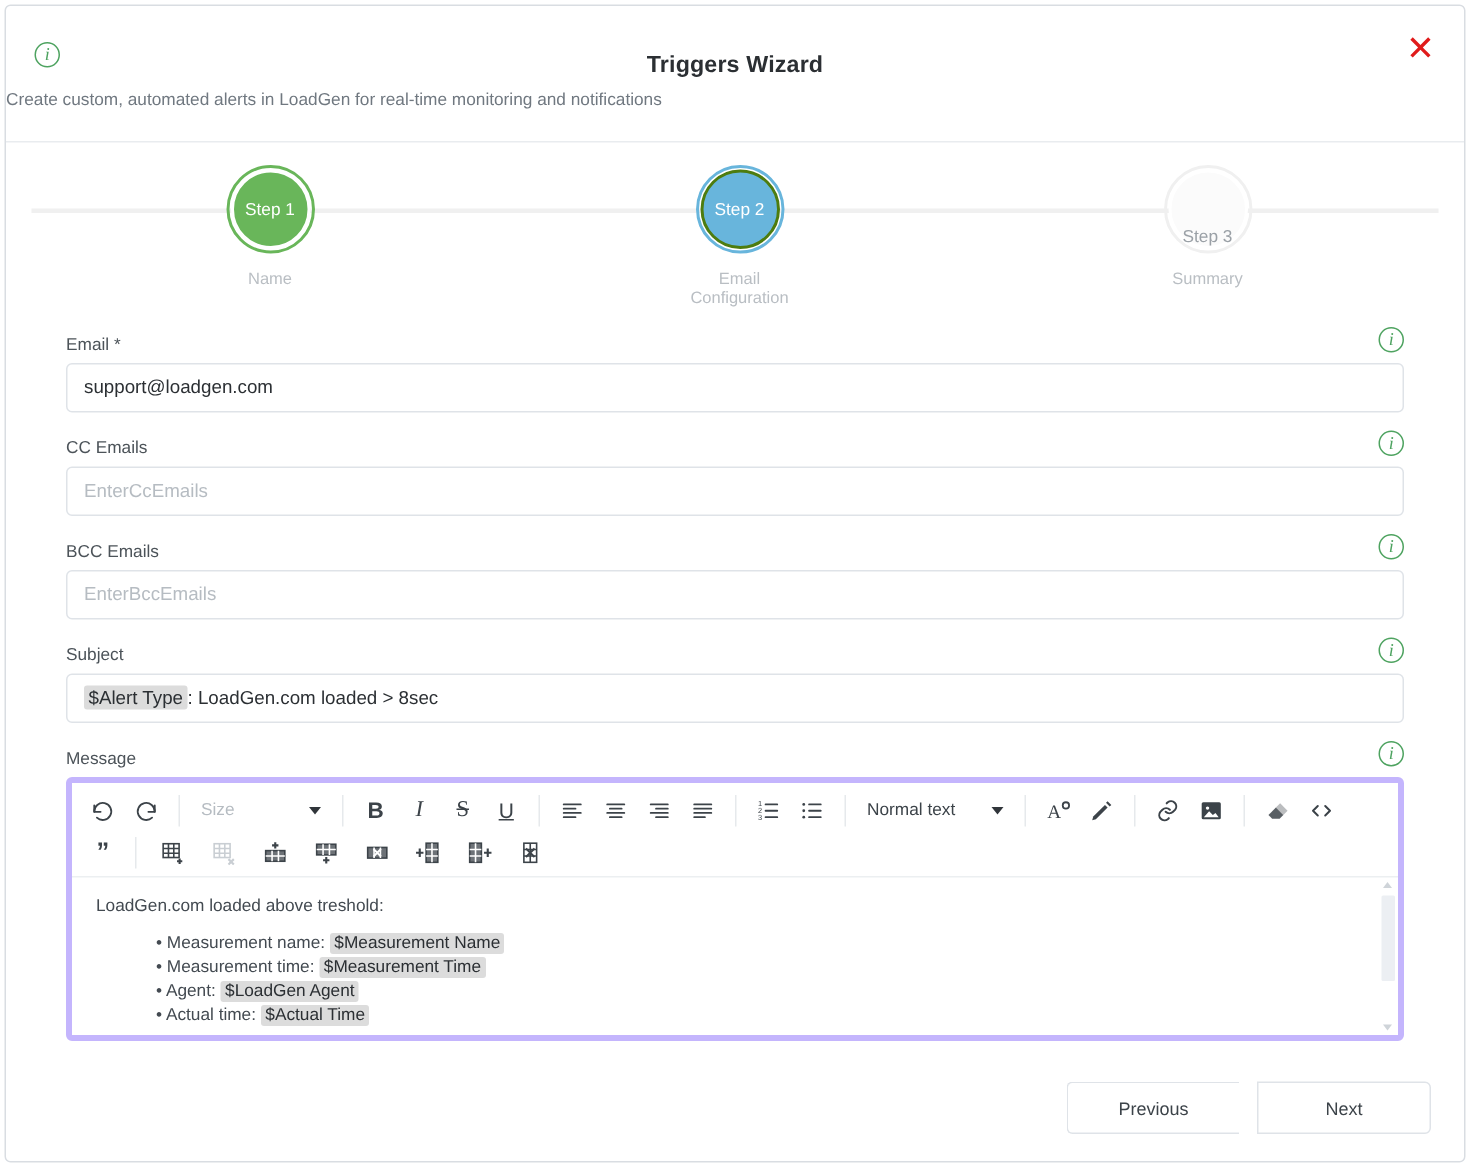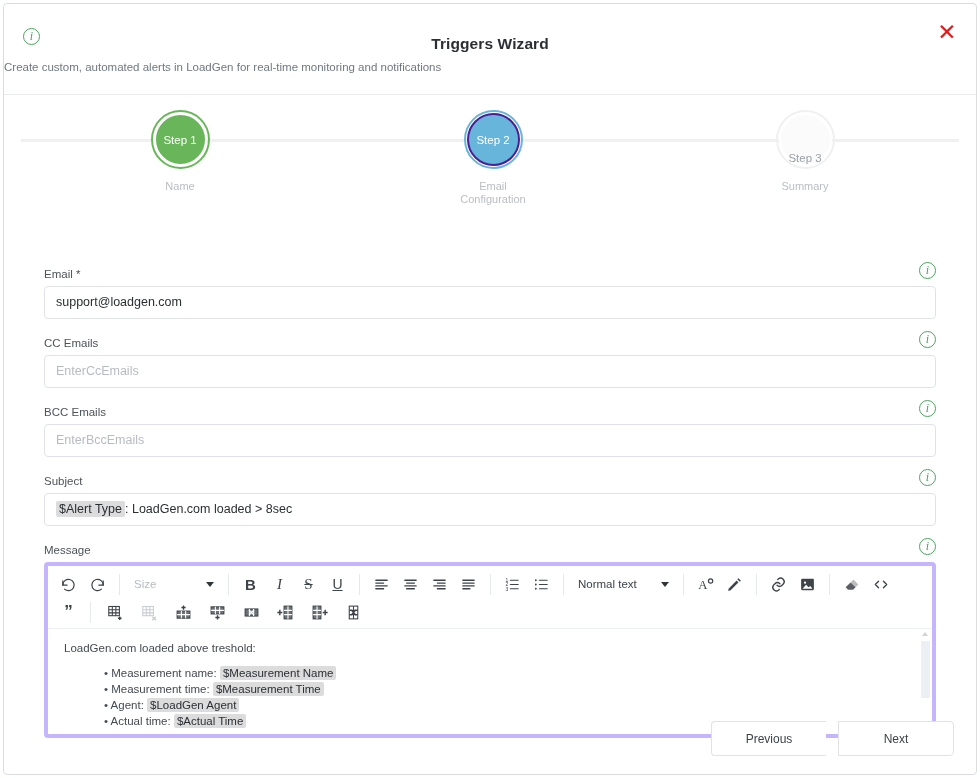--- a/index.html
+++ b/index.html
@@ -55,30 +55,30 @@
     width:53px;height:53px;border-radius:50%;margin:18px auto 0;
     box-sizing:border-box;display:flex;align-items:center;justify-content:center;
     font-size:11.5px;position:relative;
   }
   .circle .ring{
     position:absolute;left:-5px;top:-5px;right:-5px;bottom:-5px;
     border-radius:50%;border:2px solid transparent;
   }
   .circle.done{background:#69b65a;color:#fff;border:2px solid #fff;}
   .circle.done .ring{border-color:#69b65a;}
-  .circle.active{background:#68b5dc;color:#fff;border:2px solid #4c1d95;}
+  .circle.active{background:#68b5dc;color:#fff;border:2px solid #4d7c0f;}
   .circle.active .ring{border-color:#68b5dc;}
   .circle.todo{background:#fbfbfb;color:#9aa0a6;border:2px solid #fff;align-items:flex-end;}
   .circle.todo .ring{border-color:#f0f0f0;}
   .step-label{
     margin-top:14px;font-size:11px;color:#b9bec3;line-height:13px;
   }
 
   
-  .form{padding:0 40px;position:relative;margin-top:44px;}
+  .form{padding:0 40px;position:relative;}
   .field{position:relative;margin-bottom:14px;}
   .field-label{
     font-size:11.5px;color:#4c5359;margin-bottom:6px;display:inline-block;
   }
   .field .info-badge{right:0;top:-2px;}
   .input{
     width:100%;height:33px;box-sizing:border-box;
     border:1px solid #dfe3e8;border-radius:4px;background:#fff;
     padding:0 11px;font-size:12.5px;color:#2b2f33;
     font-family:"Liberation Sans", sans-serif;line-height:31px;

